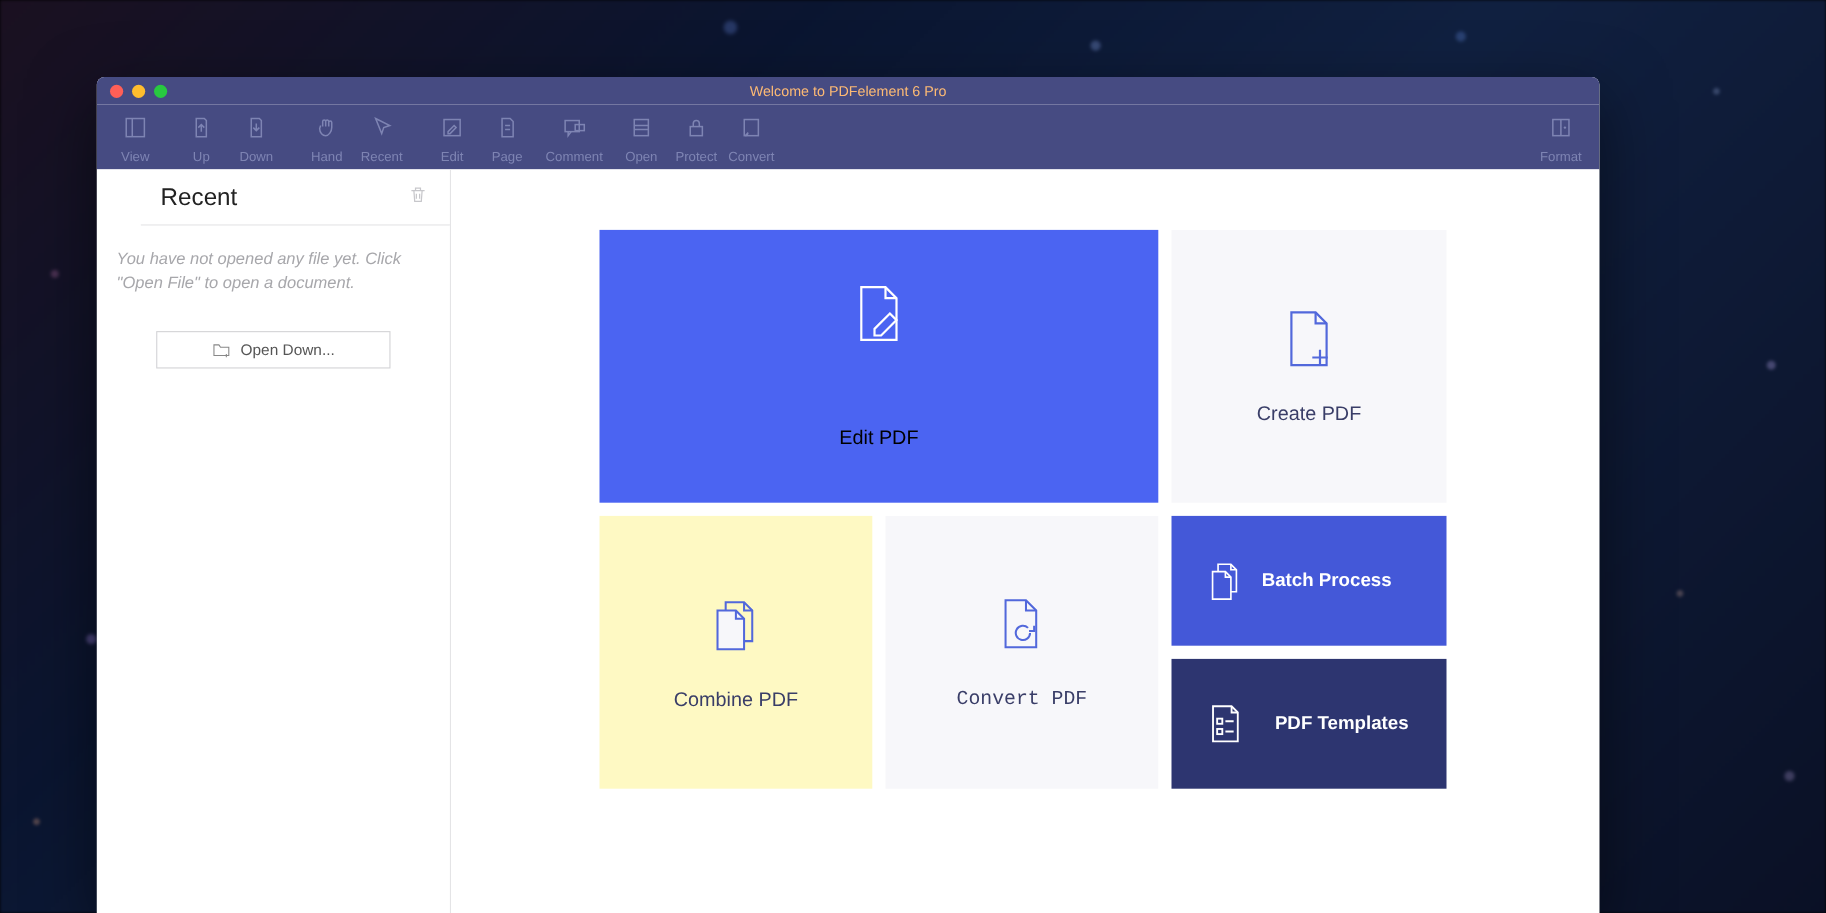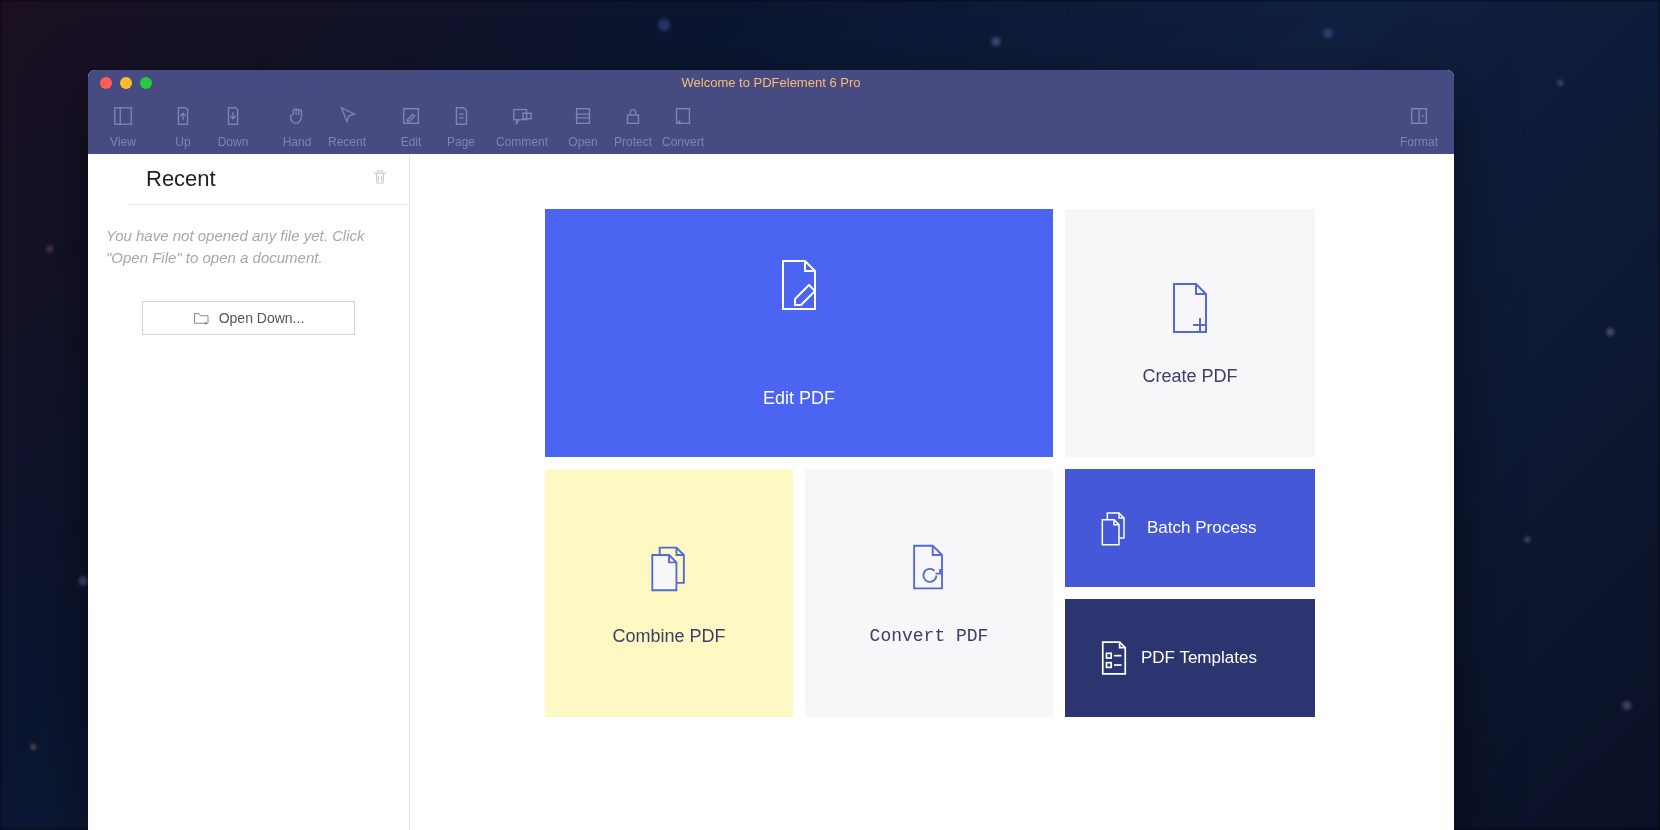--- a/index.html
+++ b/index.html
@@ -174,21 +174,21 @@
   display: flex;
   flex-direction: column;
   align-items: center;
   justify-content: center;
   border-radius: 0;
 }
 .tile-edit {
   position: absolute; left: 0; top: 0;
   width: 508px; height: 248px;
   background: #4b64f2;
-  color: #ffffff;
+  color: #000000;
   gap: 45px;
 }
 .tile-create {
   position: absolute; left: 520px; top: 0;
   width: 250px; height: 248px;
   background: #f7f7fa;
   color: #344091;
 }
 .tile-combine {
   position: absolute; left: 0; top: 260px;
@@ -212,33 +212,33 @@
   gap: 18px;
   justify-content: flex-start;
   padding-left: 34px;
 }
 .tile-templates {
   position: absolute; left: 520px; top: 390px;
   width: 250px; height: 118px;
   background: #2d3570;
   color: #fff;
   flex-direction: row;
-  gap: 12px;
+  gap: 30px;
   justify-content: flex-start;
   padding-left: 34px;
 }
 .tile svg.big { width: 52px; height: 56px; }
 .tile svg.sm { width: 30px; height: 36px; }
 .tile-label {
   font-size: 18px;
   margin-top: 30px;
 }
 .tile-label-sm {
   font-size: 17px;
-  font-weight: 400;
+  font-weight: 700;
 }
 .tile-create .tile-label, .tile-combine .tile-label, .tile-convert .tile-label { color: #3a3e68; font-weight: 400; }
 .tile-create svg, .tile-combine svg, .tile-convert svg { stroke: #5268db; }
 .tile-edit svg { stroke: #fff; }
 .tile-batch svg, .tile-templates svg { stroke: #fff; }
 </style>
 </head>
 <body>
 
 <div class="desktop-bg"></div>

